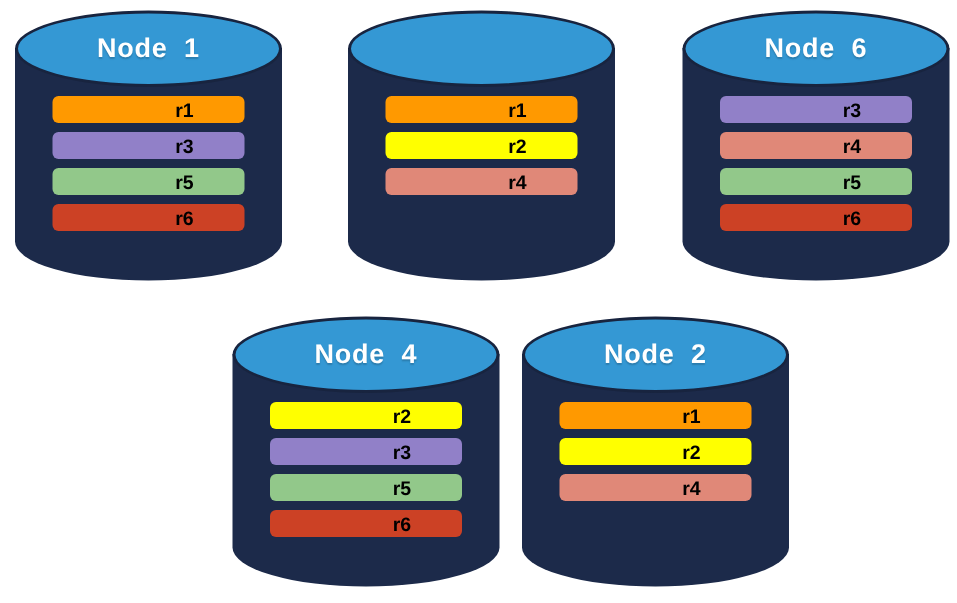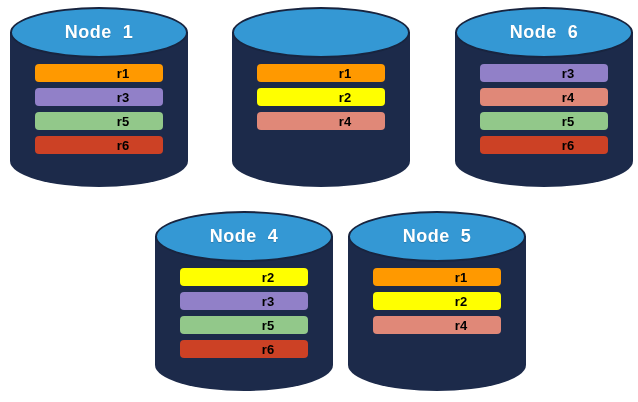--- a/index.html
+++ b/index.html
@@ -133,20 +133,20 @@
       <div class="bars">
         <div class="bar" style="background: rgb(255, 255, 0); color: rgb(0, 0, 0);">r2</div>
         <div class="bar" style="background: rgb(145, 128, 200); color: rgb(0, 0, 0);">r3</div>
         <div class="bar" style="background: rgb(146, 200, 138); color: rgb(0, 0, 0);">r5</div>
         <div class="bar" style="background: rgb(204, 65, 37); color: rgb(0, 0, 0);">r6</div>
       </div>
     </div>
     <div class="node" style="left: 348px; top: 211px;">
       <div class="cyl-body" style="background: rgb(28, 42, 74);"></div>
       <div class="cyl-top" style="background: rgb(52, 152, 212);"></div>
-      <div class="node-label" style="color: rgb(255, 255, 255);">Node  5</div>
+      <div class="node-label" style="color: rgb(255, 255, 255);">Node  2</div>
       <div class="bars">
         <div class="bar" style="background: rgb(255, 153, 0); color: rgb(0, 0, 0);">r1</div>
         <div class="bar" style="background: rgb(255, 255, 0); color: rgb(0, 0, 0);">r2</div>
         <div class="bar" style="background: rgb(224, 136, 120); color: rgb(0, 0, 0);">r4</div>
       </div>
     </div>
   </div>
 
 </body></html>

